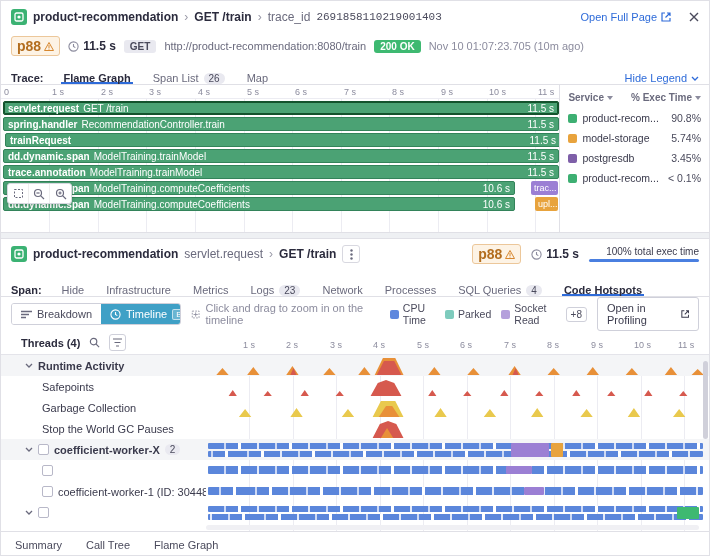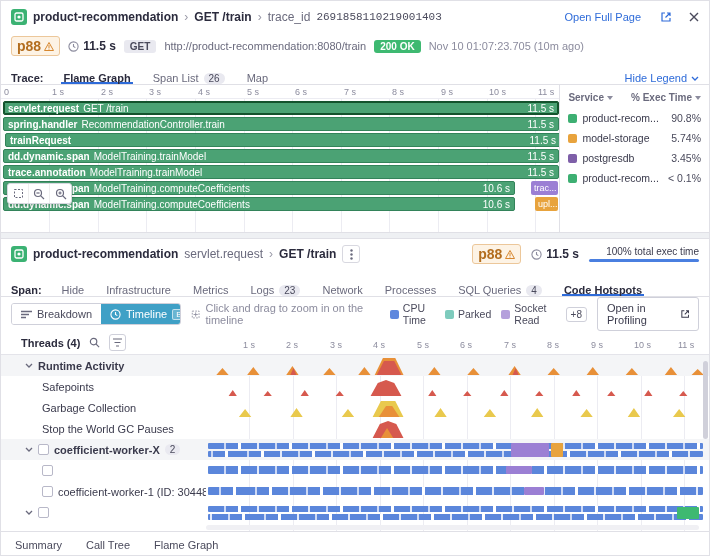--- a/index.html
+++ b/index.html
@@ -11,21 +11,21 @@
   }
   .app { width:710px; height:556px; display:flex; flex-direction:column; border:1px solid #e0e0e6; background:#fff; }
 
   
   .hdr { height:32px; display:flex; align-items:center; padding:0 10px; gap:6px; flex:none; }
   .svc-ico { width:16px; height:16px; border-radius:3px; background:#3bb273; display:flex; align-items:center; justify-content:center; flex:none; }
   .crumb { font-weight:bold; font-size:12px; color:#2b2b3d; }
   .sep::before { content:"›"; color:#9a9aa8; font-size:12px; }
   .tid-l { color:#6a6a7d; font-size:12px; }
   .tid { font-family:"Liberation Mono", monospace; font-size:11px; color:#4a4a5c; }
-  .open-full { margin-left:auto; color:#2e6bd9; display:flex; align-items:center; gap:20px; cursor:pointer; }
+  .open-full { margin-left:auto; color:#2e6bd9; display:flex; align-items:center; gap:4px; cursor:pointer; }
   .close { margin-left:12px; display:flex; cursor:pointer; }
 
   
   .meta { height:26px; display:flex; align-items:center; padding:0 10px; gap:8px; flex:none; }
   .p88 { display:inline-flex; align-items:center; gap:3px; border:1px solid #ecc79a; background:#fdf3e5; color:#b36d1e; border-radius:3px; padding:1px 5px; font-size:14px; font-weight:bold; }
   .dur { font-weight:bold; font-size:12px; }
   .chip-gray { background:#e9e9f0; color:#4a4a5c; border-radius:3px; padding:1px 6px; font-size:10px; font-weight:bold; }
   .url { color:#6a6a7d; }
   .chip-green { background:#3eb971; color:#fff; border-radius:3px; padding:1px 6px; font-size:10px; font-weight:bold; }
   .ts { color:#8c8c9e; }

